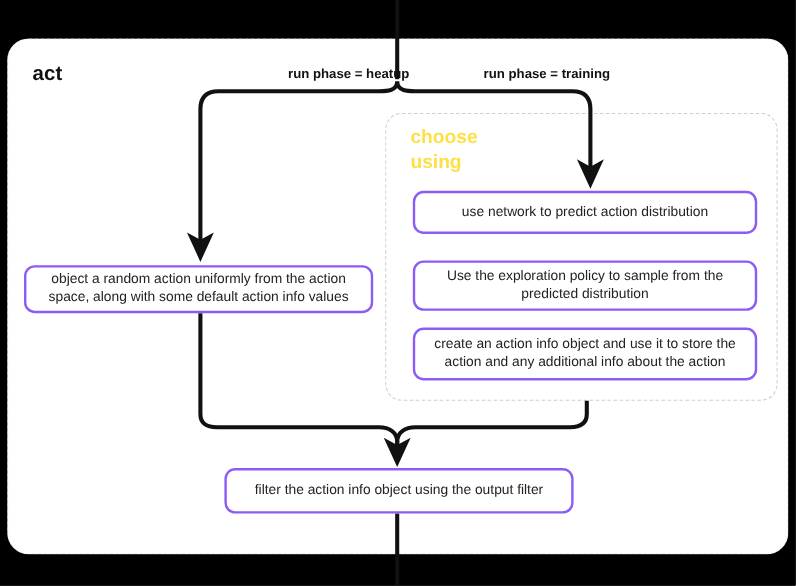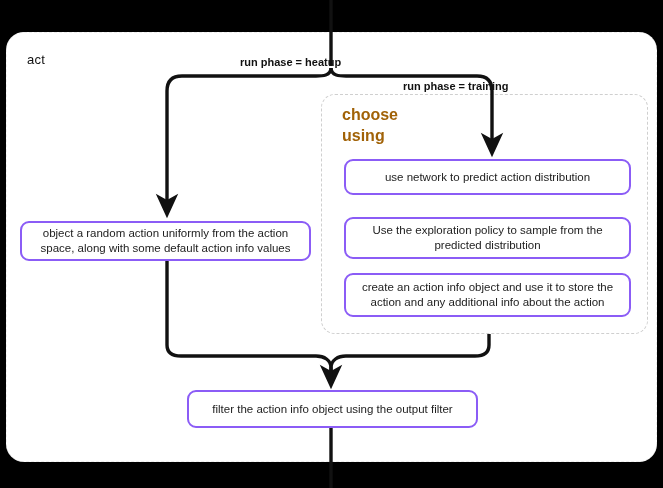--- a/index.html
+++ b/index.html
@@ -24,22 +24,22 @@
     height: 430px;
     background: #ffffff;
     border: 1.5px dashed #ededed;
     border-radius: 18px;
     box-sizing: border-box;
   }
   #act-title {
     position: absolute;
     left: 27px;
     top: 52px;
-    font-size: 13px;
-    font-weight: normal;
+    font-size: 17px;
+    font-weight: bold;
     color: #111111;
     letter-spacing: 0.2px;
   }
   
   #choose-action-container {
     position: absolute;
     left: 321px;
     top: 94px;
     width: 327px;
     height: 240px;
@@ -48,21 +48,21 @@
     border-radius: 14px;
     box-sizing: border-box;
   }
   #choose-action-title {
     position: absolute;
     left: 342px;
     top: 104px;
     width: 110px;
     font-size: 16px;
     font-weight: bold;
-    color: #a16207;
+    color: #fde047;
     line-height: 21px;
   }
   
   .node {
     position: absolute;
     background: #ffffff;
     border: 2px solid #8b5cf6;
     border-radius: 9px;
     box-sizing: border-box;
     display: flex;
@@ -83,21 +83,21 @@
   
   .edge-label {
     position: absolute;
     font-size: 11px;
     font-weight: bold;
     color: #111111;
     white-space: nowrap;
     padding-left: 48px;
   }
   #label-heatup   { left: 192px; top: 56px; }
-  #label-training { left: 355px; top: 56px; margin-top: 24px; }
+  #label-training { left: 355px; top: 56px; }
 
   #edges {
     position: absolute;
     left: 0; top: 0;
     width: 663px;
     height: 488px;
     pointer-events: none;
   }
 </style>
 </head>

